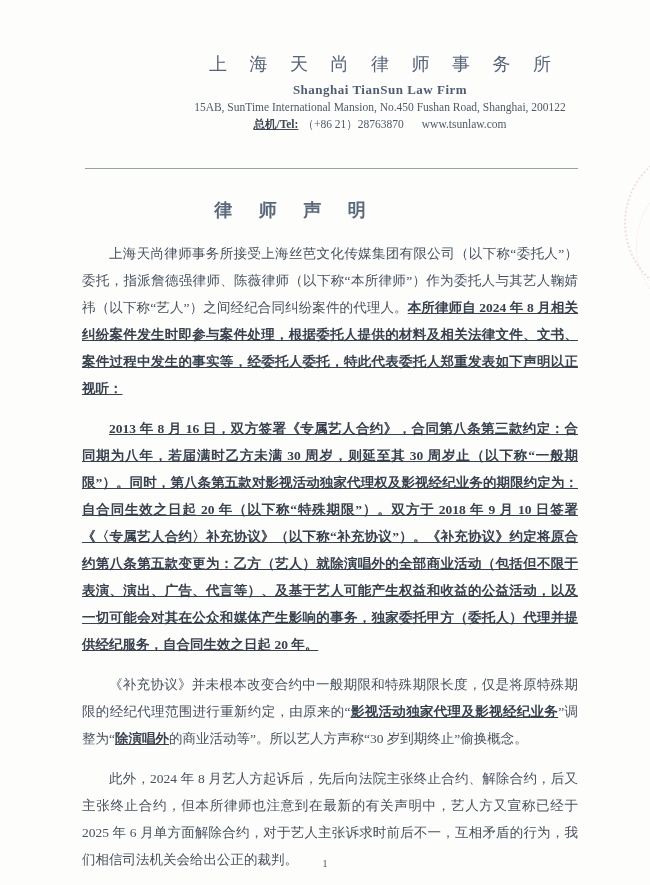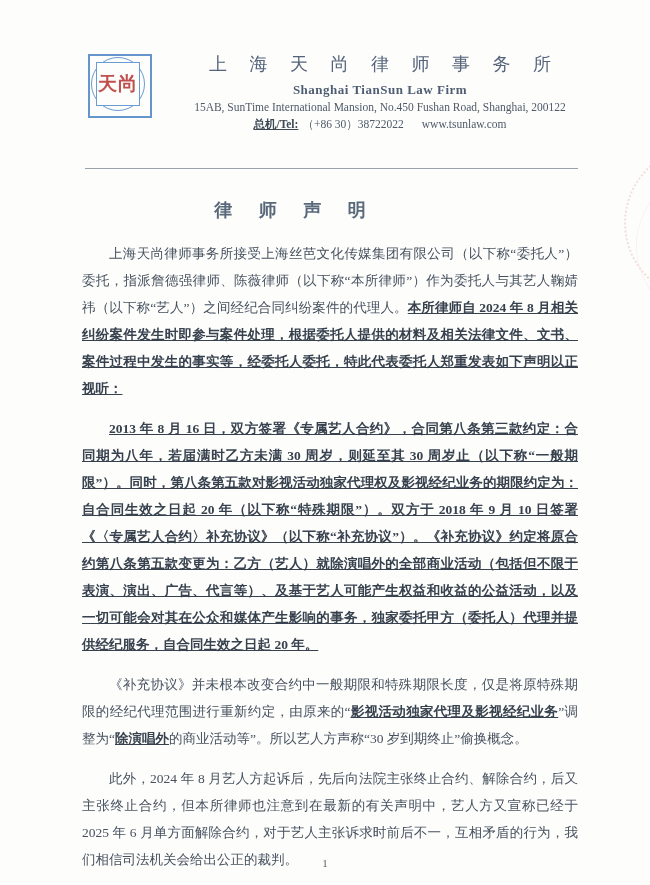--- a/index.html
+++ b/index.html
@@ -73,32 +73,25 @@
     position:absolute;bottom:16px;left:0;width:650px;
     text-align:center;font-size:11px;color:#5a636d;
   }
 </style>
 </head>
 <body>
 
 <div class="page">
 
   <div class="letterhead">
-    <div class="logo">
-      <div class="logo-outer"></div>
-      <div class="logo-circle"></div>
-      <div class="logo-inner">
-        <span class="logo-chars">天尚</span>
-      </div>
-    </div>
     <div class="head-text">
       <div class="firm-cn">上 海 天 尚 律 师 事 务 所</div>
       <div class="firm-en">Shanghai TianSun Law Firm</div>
       <div class="addr-en">15AB, SunTime International Mansion, No.450 Fushan Road, Shanghai, 200122</div>
-      <div class="tel-line"><b>总机/Tel:</b><span>（+86 30）38722022</span><span class="web">www.tsunlaw.com</span></div>
+      <div class="tel-line"><b>总机/Tel:</b><span>（+86 21）28763870</span><span class="web">www.tsunlaw.com</span></div>
     </div>
   </div>
 
   <div class="rule"></div>
 
   <h1 class="doc-title">律 师 声 明</h1>
 
   <div class="doc-body" id="doc-body">
       <p><span>上海天尚律师事务所接受上海丝芭文化传媒集团有限公司（以下称“委托人”）委托，指派詹德强律师、陈薇律师（以下称“本所律师”）作为委托人与其艺人鞠婧祎（以下称“艺人”）之间经纪合同纠纷案件的代理人。</span><b>本所律师自 2024 年 8 月相关纠纷案件发生时即参与案件处理，根据委托人提供的材料及相关法律文件、文书、案件过程中发生的事实等，经委托人委托，特此代表委托人郑重发表如下声明以正视听：</b></p>
       <p><b>2013 年 8 月 16 日，双方签署《专属艺人合约》，合同第八条第三款约定：合同期为八年，若届满时乙方未满 30 周岁，则延至其 30 周岁止（以下称“一般期限”）。同时，第八条第五款对影视活动独家代理权及影视经纪业务的期限约定为：自合同生效之日起 20 年（以下称“特殊期限”）。双方于 2018 年 9 月 10 日签署《〈专属艺人合约〉补充协议》（以下称“补充协议”）。《补充协议》约定将原合约第八条第五款变更为：乙方（艺人）就除演唱外的全部商业活动（包括但不限于表演、演出、广告、代言等）、及基于艺人可能产生权益和收益的公益活动，以及一切可能会对其在公众和媒体产生影响的事务，独家委托甲方（委托人）代理并提供经纪服务，自合同生效之日起 20 年。</b></p>

